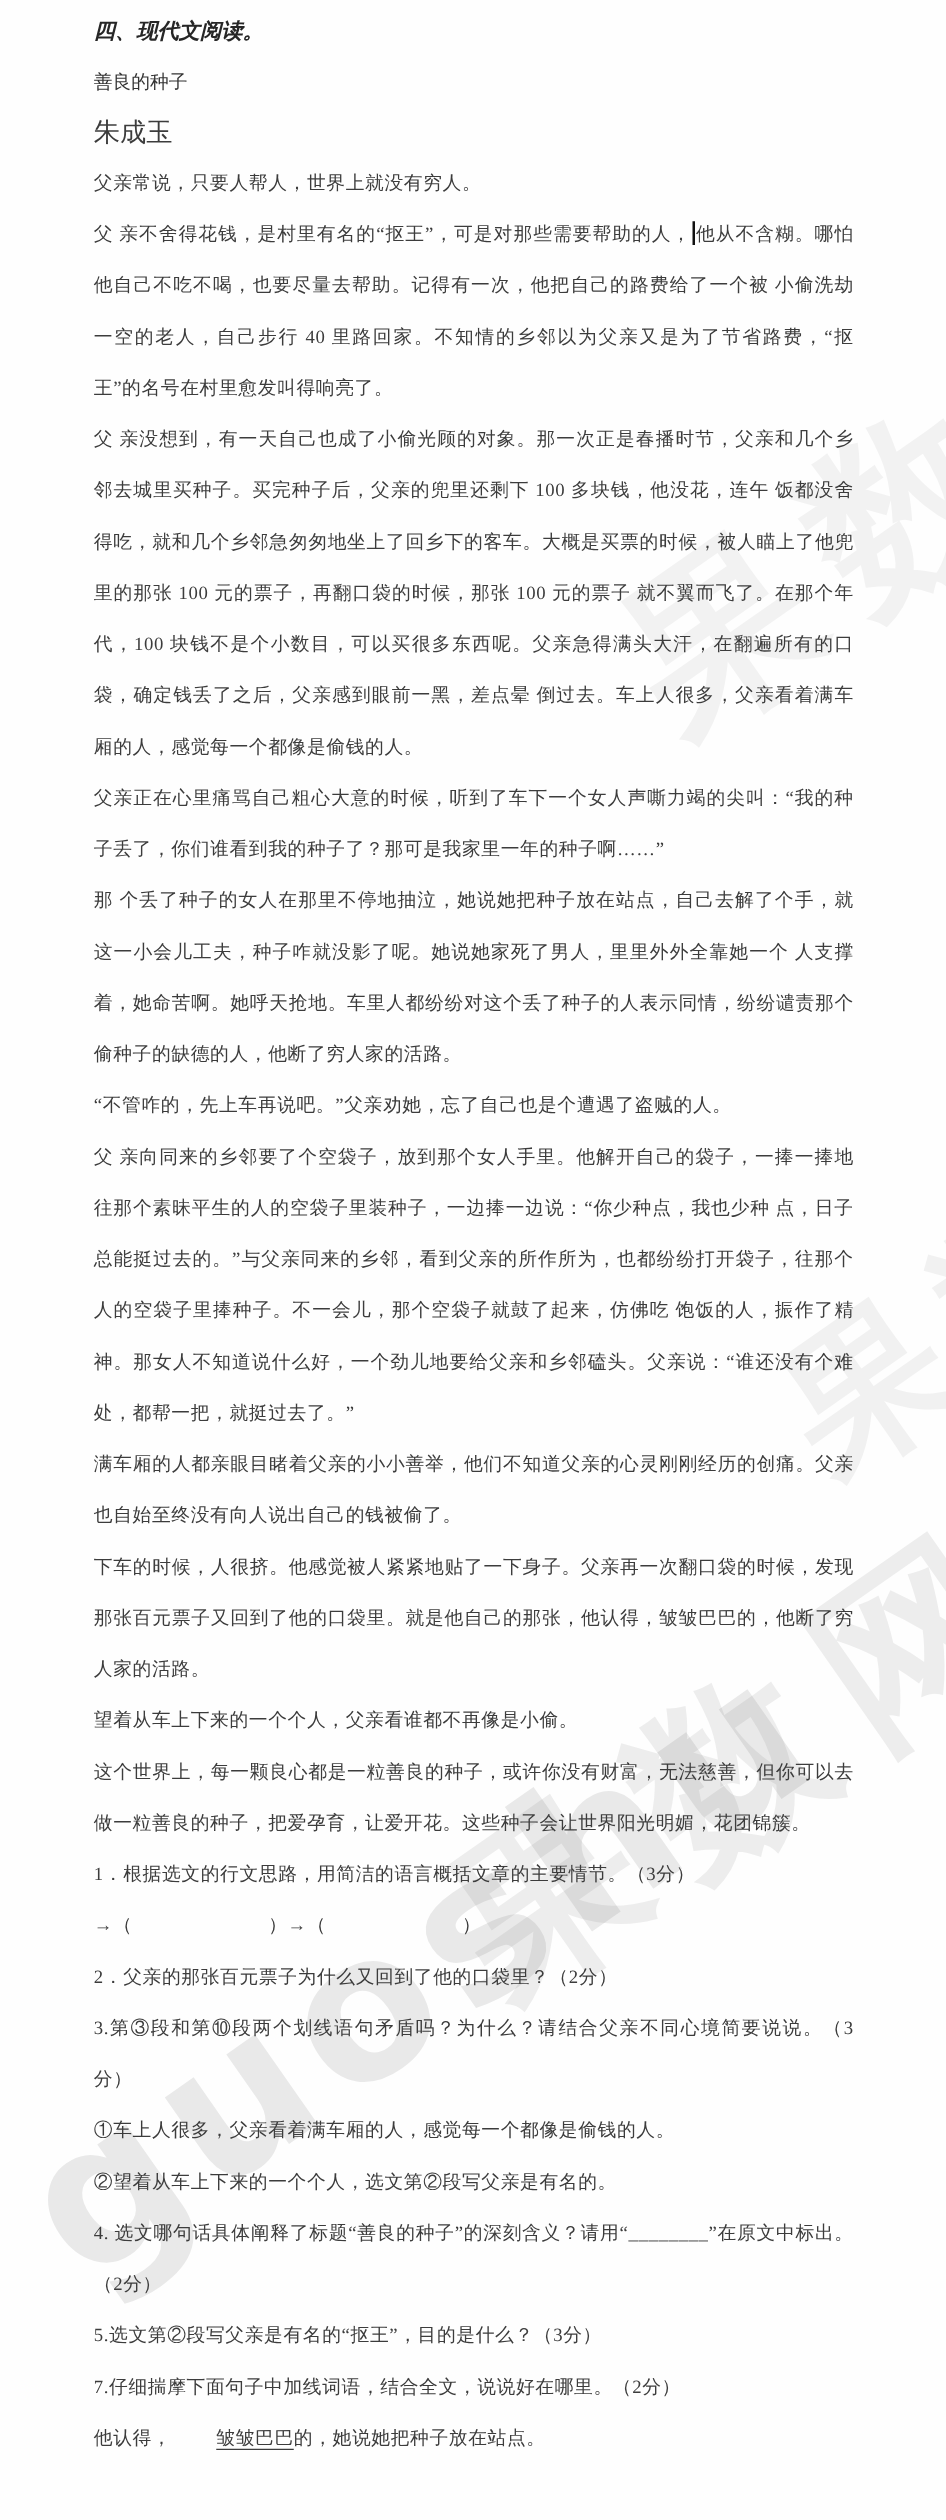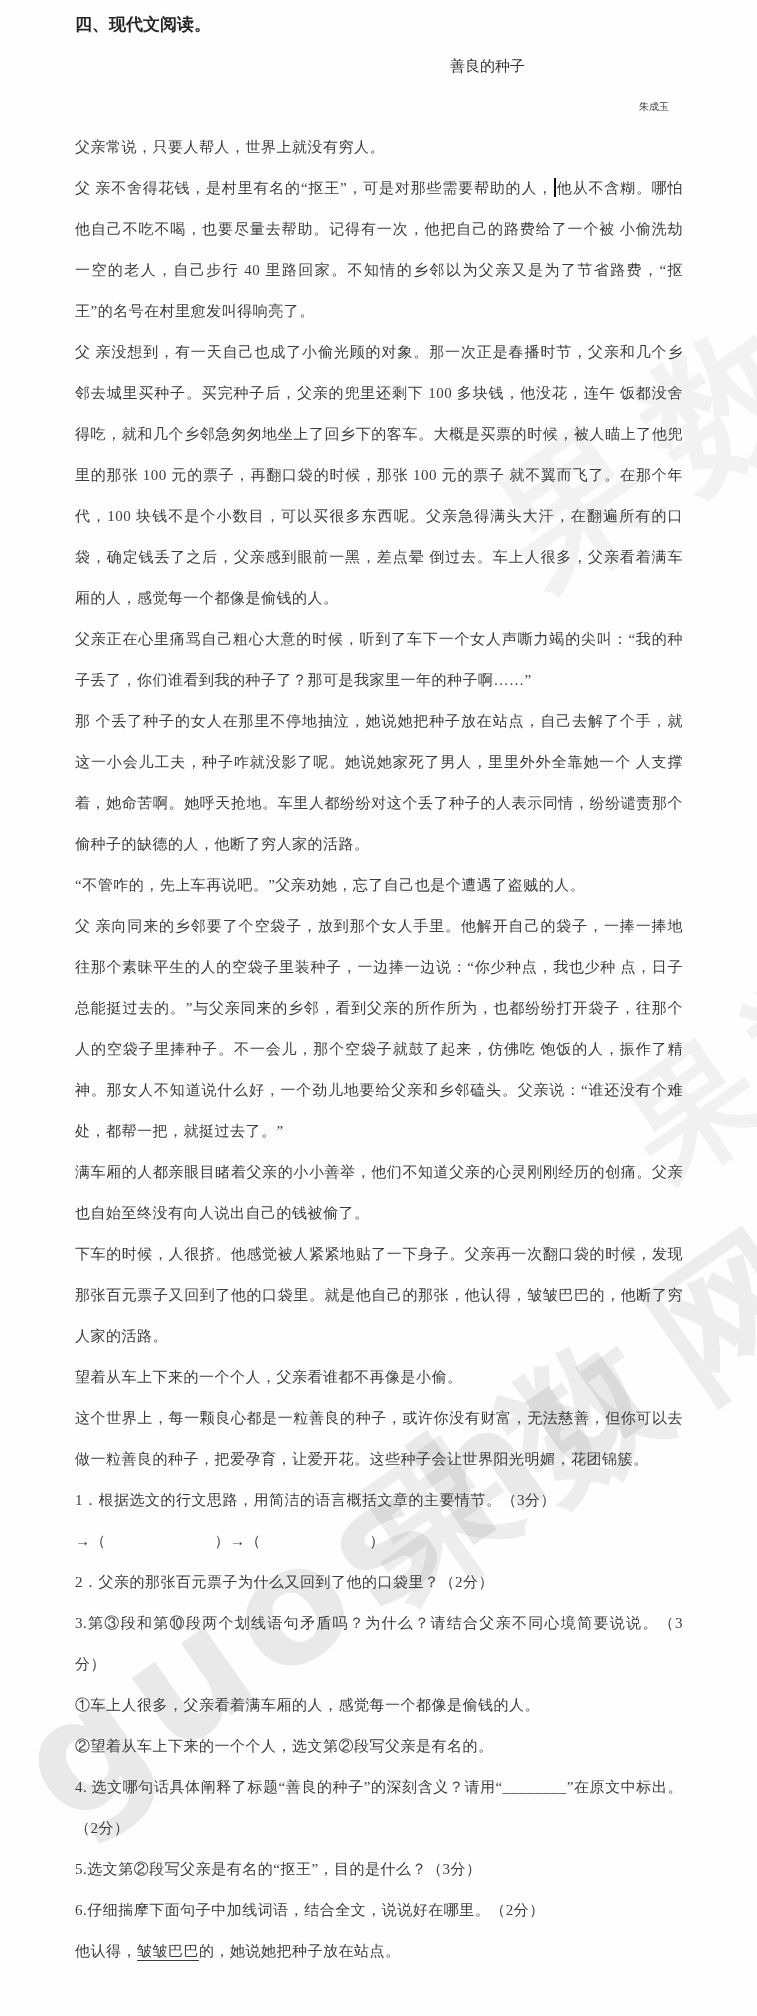--- a/index.html
+++ b/index.html
@@ -25,49 +25,50 @@
     letter-spacing: 0.5px;
     font-family: Liberation Serif, serif;
   }
   .section-heading {
     margin: 0;
     font-size: 17px;
     line-height: 41px;
     font-weight: bold;
     color: #262626;
     text-align: left;
+    font-style: italic;
   }
   .essay-title {
     margin: 0;
     width: 450px;
-    text-align: right;
+    text-align: left;
     font-size: 15px;
     line-height: 41px;
     color: #333;
   }
   .essay-author {
     margin: 0;
-    font-size: 10px;
+    font-size: 21px;
     line-height: 41px;
-    text-align: right;
     padding-right: 14px;
   }
   .question { text-align: left; }
   .q3-gap { margin-top: 41px; }
   .caret {
     display: inline-block;
     width: 1.5px;
     height: 19px;
     background: #111;
     vertical-align: -4px;
     margin: 0 1px;
   }
   .underlined {
     text-decoration: underline;
     text-underline-offset: 4px;
+    margin-left: 36px;
   }
   
   .wm {
     position: absolute;
     z-index: 0;
     font-weight: bold;
     white-space: nowrap;
     transform: rotate(-35deg);
     user-select: none;
     pointer-events: none;
@@ -148,18 +149,18 @@
     <p class="para question q3-gap">3.第③段和第⑩段两个划线语句矛盾吗？为什么？请结合父亲不同心境简要说说。（3分）</p>
 
     <p class="para question">①车上人很多，父亲看着满车厢的人，感觉每一个都像是偷钱的人。</p>
 
     <p class="para question">②望着从车上下来的一个个人，选文第②段写父亲是有名的。</p>
 
     <p class="para question">4. 选文哪句话具体阐释了标题“善良的种子”的深刻含义？请用“________”在原文中标出。（2分）</p>
 
     <p class="para question">5.选文第②段写父亲是有名的“抠王”，目的是什么？（3分）</p>
 
-    <p class="para question">6.仔细揣摩下面句子中加线词语，结合全文，说说好在哪里。（2分）</p>
+    <p class="para question">7.仔细揣摩下面句子中加线词语，结合全文，说说好在哪里。（2分）</p>
 
     <p class="para question"><span>他认得，</span><span class="underlined">皱皱巴巴</span><span>的，她说她把种子放在站点。</span></p>
 
   </div>
 </div>
 
 </body></html>

